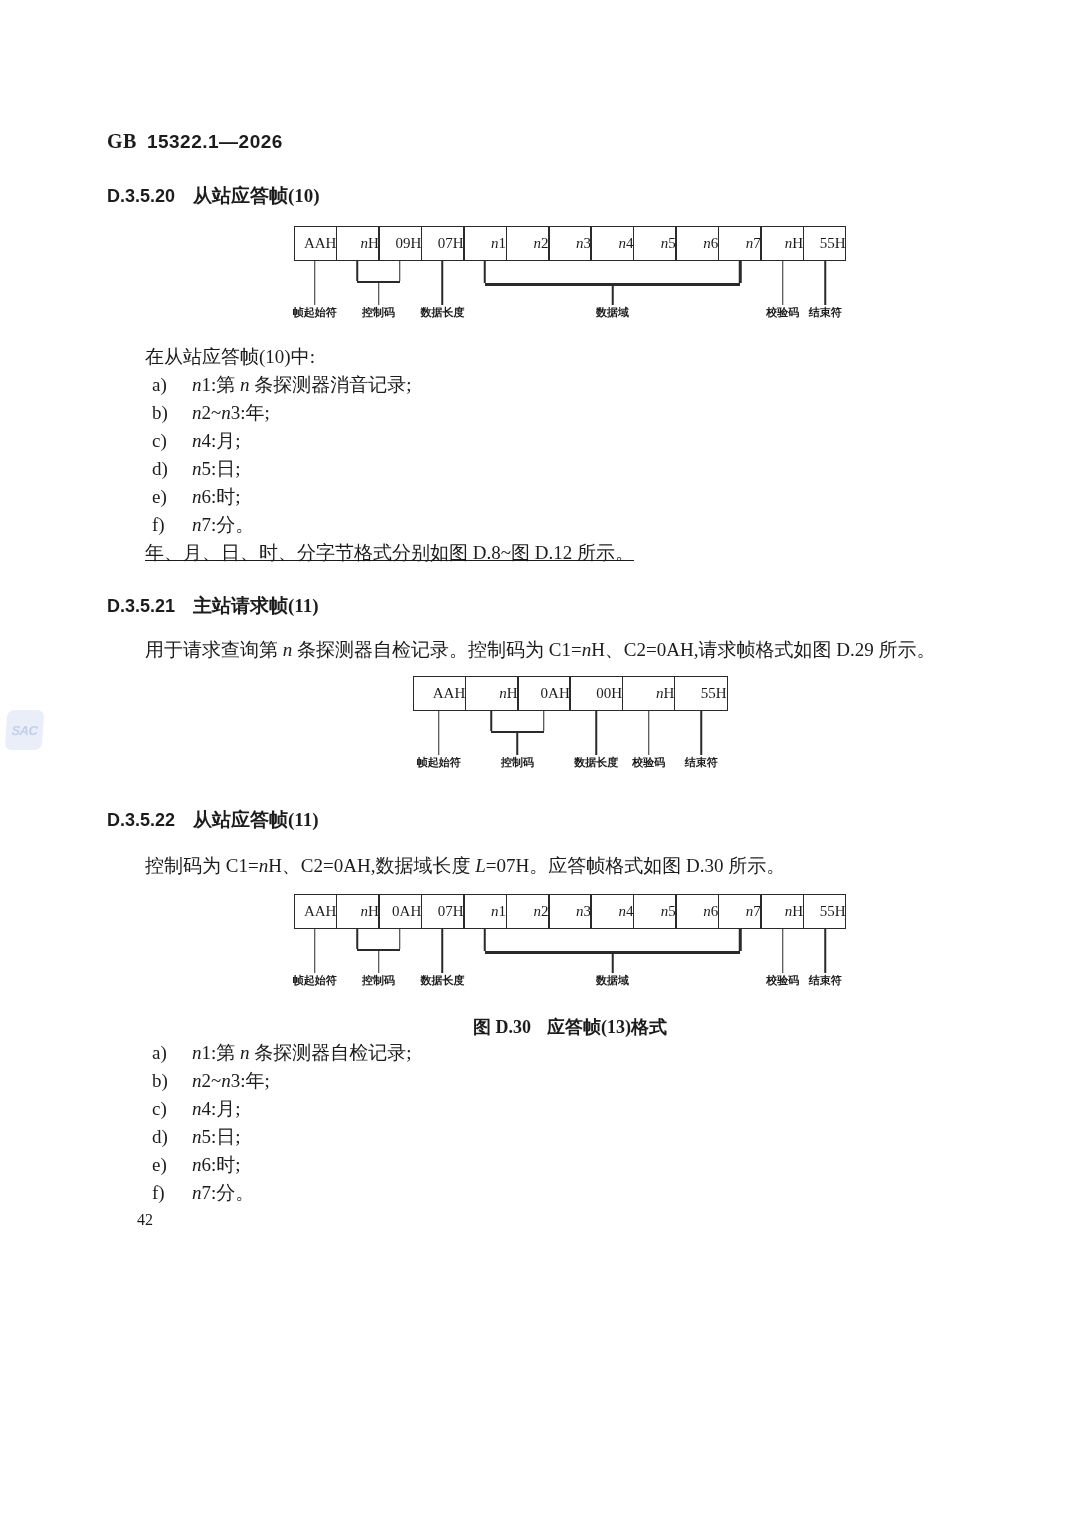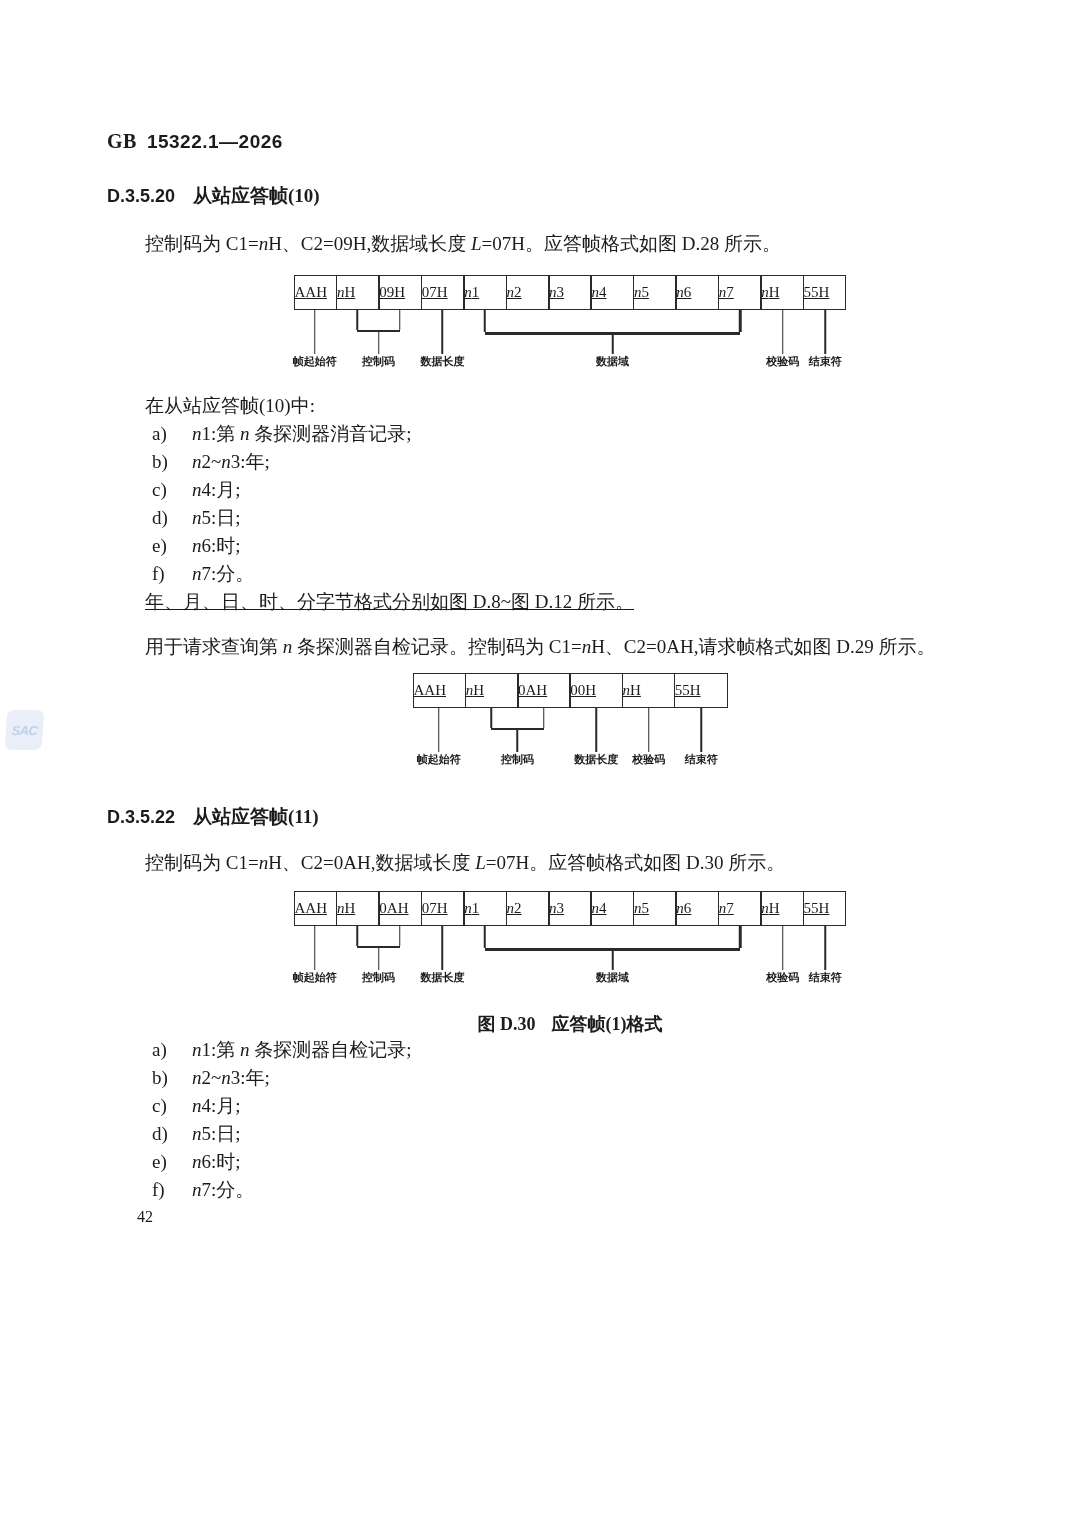--- a/index.html
+++ b/index.html
@@ -38,24 +38,23 @@
   i{font-style:italic;font-family:"Liberation Serif",serif;}
 
   
   .fd{margin:0 auto;}
   .fd-13{width:553px;}
   .fd-6{width:315px;}
   .cells{display:flex;}
   .cell{
     flex:1;height:33px;line-height:33px;
     border:1.5px solid #2a2a2a;margin-left:-1.5px;
-    text-align:left;font-size:15px;
+    text-align:right;font-size:15px;
     font-family:"Liberation Serif","DejaVu Serif",serif;
     white-space:nowrap;
-    text-decoration:underline;
   }
   .cell:first-child{margin-left:0;}
   .conn{position:relative;height:44px;}
   .ln{position:absolute;width:1.5px;background:#2a2a2a;transform:translateX(-50%);}
   .lnh{position:absolute;height:1.5px;background:#2a2a2a;}
   .ln.thick{width:2.5px;}
   .lnh.thick{height:2.5px;}
   .lbls{position:relative;height:22px;}
   .flabel{
     position:absolute;transform:translateX(-50%);
@@ -91,21 +90,20 @@
   <div class="content">
 
     <div class="doc-header">
       <span class="code">GB</span><span class="num">15322.1—2026</span>
     </div>
 
     <div class="sec-heading">
       <span class="hnum">D.3.5.20</span><span>从站应答帧(10)</span>
     </div>
 
-    <div class="para p-intro">控制码为 C1=<i>n</i>H、C2=09H,数据域长度 <i>L</i>=07H。应答帧格式如图 D.28 所示。</div>
 
     <div class="fd fd-13 dia">
       <div class="cells">
         <div class="cell">AAH</div>
         <div class="cell"><i>n</i>H</div>
         <div class="cell">09H</div>
         <div class="cell">07H</div>
         <div class="cell"><i>n</i>1</div>
         <div class="cell"><i>n</i>2</div>
         <div class="cell"><i>n</i>3</div>
@@ -163,20 +161,23 @@
           <span class="marker">e)</span>
           <span class="litext"><i>n</i>6:时;</span>
         </div>
       <div class="li">
           <span class="marker">f)</span>
           <span class="litext"><i>n</i>7:分。</span>
         </div>
     </div>
     <div class="note-line">年、月、日、时、分字节格式分别如图 D.8~图 D.12 所示。</div>
 
+    <div class="sec-heading" style="margin-top:26px;">
+      <span class="hnum">D.3.5.21</span><span>主站请求帧(11)</span>
+    </div>
 
     <div class="para p-intro" style="margin-top:16px;">用于请求查询第 <i>n</i> 条探测器自检记录。控制码为 C1=<i>n</i>H、C2=0AH,请求帧格式如图 D.29 所示。</div>
 
     <div class="fd fd-6 dia" style="margin-top:12px;">
       <div class="cells">
         <div class="cell">AAH</div>
         <div class="cell"><i>n</i>H</div>
         <div class="cell">0AH</div>
         <div class="cell">00H</div>
         <div class="cell"><i>n</i>H</div>
@@ -242,21 +243,21 @@
         <span class="flabel" style="left:3.846%">帧起始符</span>
         <span class="flabel" style="left:15.385%">控制码</span>
         <span class="flabel" style="left:26.923%">数据长度</span>
         <span class="flabel" style="left:57.692%">数据域</span>
         <span class="flabel" style="left:88.462%">校验码</span>
         <span class="flabel" style="left:96.154%">结束符</span>
       </div>
     </div>
 
     <div class="fig-caption">
-      <span>图 D.30</span><span class="cap-title">应答帧(1)格式</span>
+      <span>图 D.30</span><span class="cap-title">应答帧(13)格式</span>
     </div>
 
     <div class="blist">
       <div class="li">
           <span class="marker">a)</span>
           <span class="litext"><i>n</i>1:第 <i>n</i> 条探测器自检记录;</span>
         </div>
       <div class="li">
           <span class="marker">b)</span>
           <span class="litext"><i>n</i>2~<i>n</i>3:年;</span>

